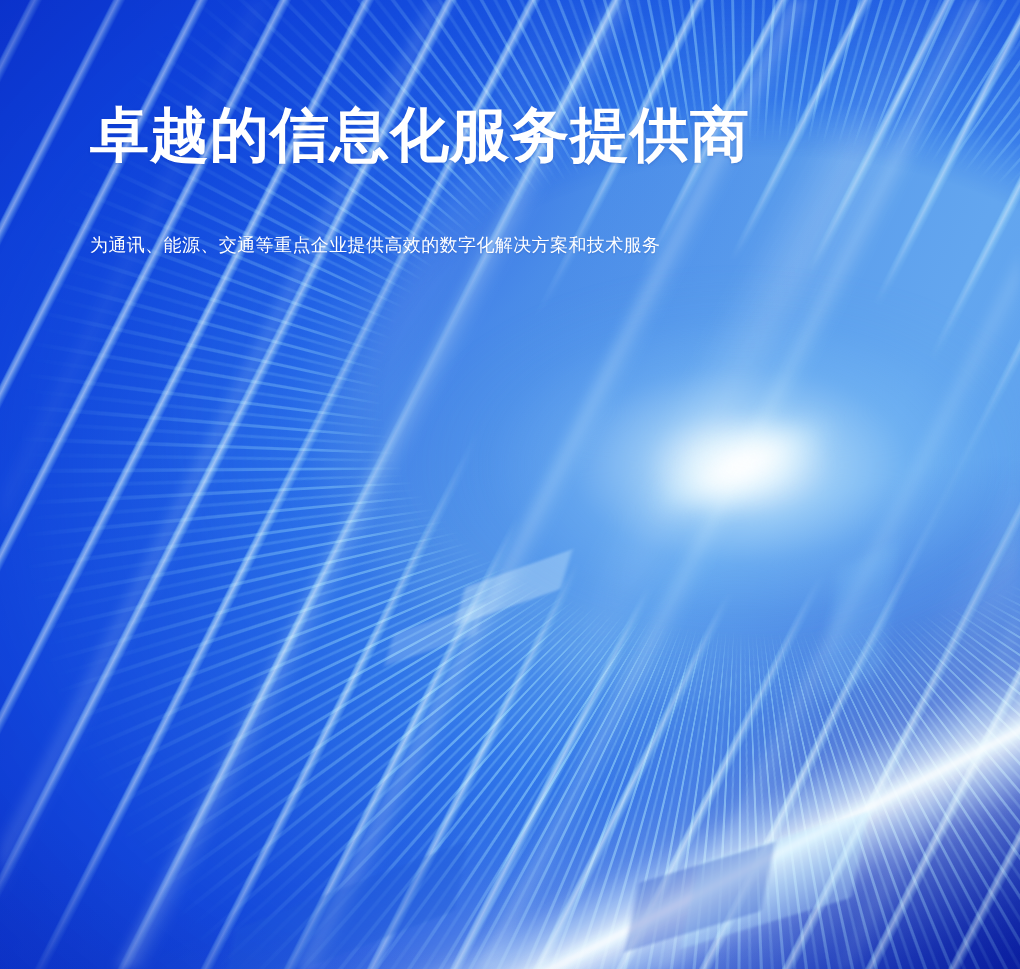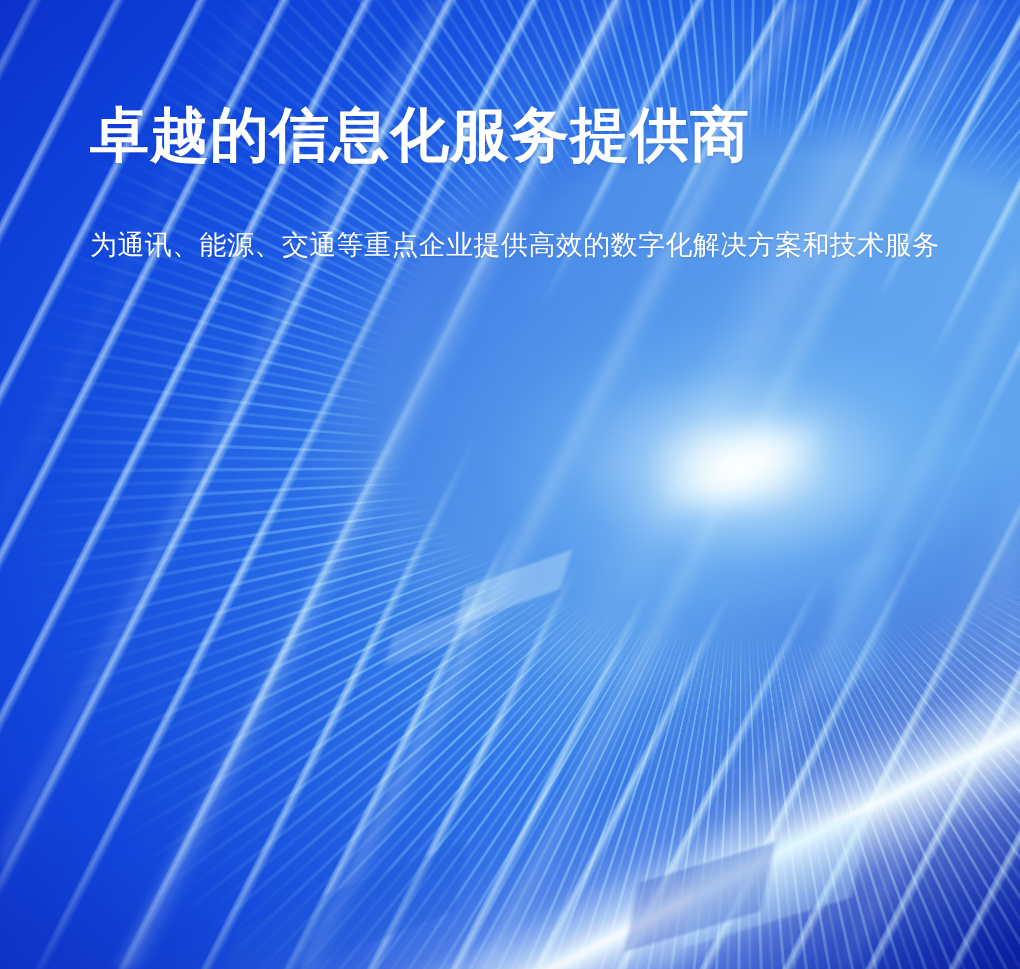--- a/index.html
+++ b/index.html
@@ -313,21 +313,21 @@
     color: #ffffff;
     letter-spacing: 1px;
     white-space: nowrap;
     text-shadow: 0 1px 3px rgba(10,40,150,0.22);
   }
   .subtitle {
     margin: 0;
     padding-top: 61px;
   }
   .sub-line {
-    font-size: 27px;
+    font-size: 18px;
     line-height: 29px;
     font-weight: 500;
     color: #ffffff;
     letter-spacing: 0.4px;
     white-space: nowrap;
     text-shadow: 0 1px 2px rgba(10,40,150,0.20);
   }
 </style>
 </head>
 <body>

